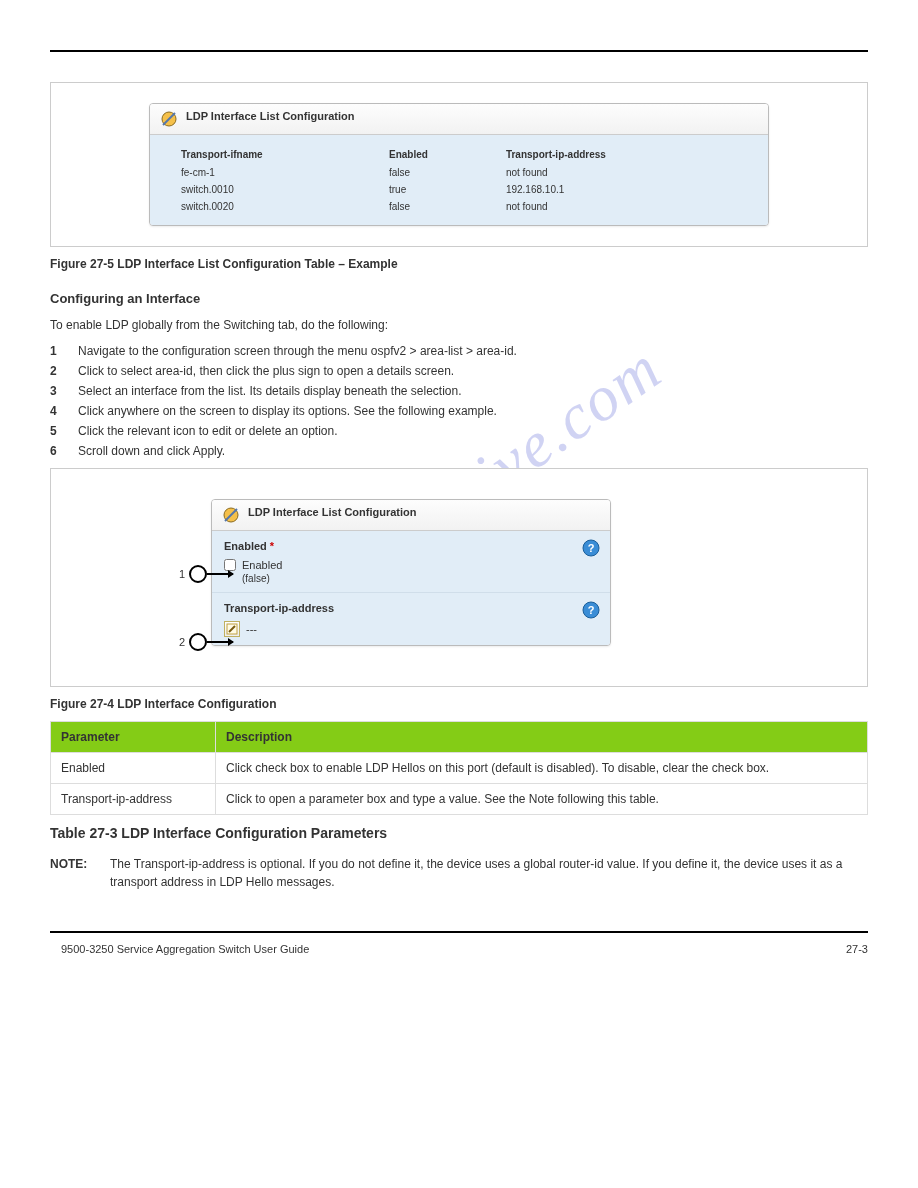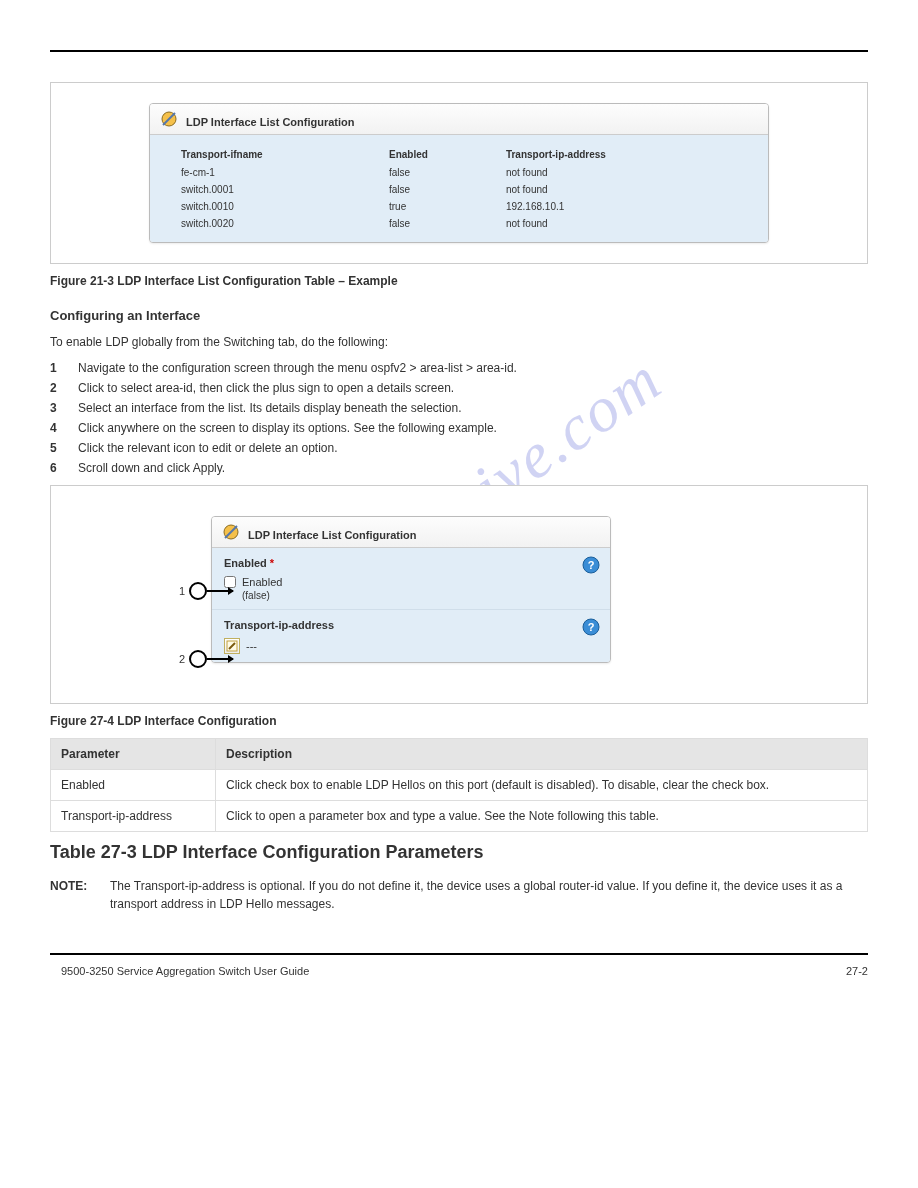--- a/index.html
+++ b/index.html
@@ -6,21 +6,21 @@
   body { font-family: Arial, sans-serif; font-size: 12px; color: #333; background: #fff; width: 918px; margin: 0 auto; position: relative; }
   .page { padding: 50px 50px 40px 50px; position: relative; }
   .hr-top { border-top: 2px solid #000; margin-bottom: 30px; }
   .hr-bottom { border-top: 2px solid #000; margin-top: 40px; }
   .section-title { font-size: 13px; font-weight: bold; margin: 20px 0 10px 0; }
   .body-text { font-size: 12px; line-height: 1.5; margin: 8px 0; }
   .figure-box { border: 1px solid #ccc; padding: 20px 40px; margin: 10px 0; background: #fff; position: relative; }
   .panel { border: 1px solid #bbb; border-radius: 4px; margin: 0 auto; background: #fff; overflow: hidden; box-shadow: 0 1px 2px rgba(0,0,0,0.08); }
   .panel-1 { width: 620px; }
   .panel-2 { width: 400px; margin-left: 120px; }
-  .panel-header { display: flex; align-items: flex-end; padding: 6px 10px; border-bottom: 1px solid #ccc; background: linear-gradient(#fdfdfd,#f2f2f2); }
+  .panel-header { display: flex; align-items: flex-start; padding: 6px 10px; border-bottom: 1px solid #ccc; background: linear-gradient(#fdfdfd,#f2f2f2); }
   .panel-header .icon-wrap { margin-right: 8px; }
   .panel-header .title { font-weight: bold; font-size: 11px; }
   .panel-body { background: #e1edf7; padding: 10px 23px; }
   .panel-body-2 { background: #e1edf7; padding: 0; }
   .tbl { width: 100%; border-collapse: collapse; font-size: 10px; }
   .tbl th { text-align: left; font-weight: bold; padding: 4px 8px; }
   .tbl td { padding: 3px 8px; }
   .form-row { padding: 8px 12px; position: relative; border-top: 1px solid #d0deea; }
   .form-row:first-child { border-top: none; }
   .form-label { font-weight: bold; font-size: 11px; display: inline-block; text-align: right; }
@@ -30,24 +30,24 @@
   .val-under { font-size: 10px; color: #333; margin-top: 2px; margin-left: 18px; }
   .callout { position: absolute; display: flex; align-items: center; }
   .callout-circle { width: 18px; height: 18px; border: 2px solid #000; border-radius: 50%; background: #fff; }
   .callout-arrow { width: 26px; height: 2px; background: #000; position: relative; }
   .callout-arrow::after { content:''; position:absolute; right:-1px; top:-3px; border-left:6px solid #000; border-top:4px solid transparent; border-bottom:4px solid transparent; }
   .figure-caption { font-size: 12px; font-weight: bold; margin-top: 10px; }
   .step-list { margin: 10px 0; }
   .step-list .step { display: flex; gap: 10px; margin: 6px 0; font-size: 12px; }
   .step-num { font-weight: bold; min-width: 18px; }
   .param-table { width: 100%; border-collapse: collapse; margin: 10px 0; }
-  .param-table th { background: #e5e5e5; text-align: left; padding: 8px 10px; font-size: 12px; border: 1px solid #ddd; }
+  .param-table th { background: #84cc16; text-align: left; padding: 8px 10px; font-size: 12px; border: 1px solid #ddd; }
   .param-table td { padding: 8px 10px; font-size: 12px; border: 1px solid #ddd; vertical-align: top; }
   .param-name { width: 165px; }
-  .table-caption { font-size: 18px; font-weight: bold; margin-top: 8px; }
+  .table-caption { font-size: 14px; font-weight: bold; margin-top: 8px; }
   .note-box { margin: 14px 0; padding-left: 60px; position: relative; font-size: 12px; line-height: 1.5; }
   .note-box .note-label { position: absolute; left: 0; top: 0; font-weight: bold; }
   .footer { display: flex; justify-content: space-between; font-size: 11px; margin-top: 10px; color: #333; margin-left: 11px; }
   .watermark { position: absolute; left: 50%; top: 50%; transform: translate(-50%, -50%) rotate(-35deg); font-size: 64px; color: rgba(120,130,220,0.35); font-style: italic; font-family: 'Times New Roman', serif; pointer-events: none; user-select: none; white-space: nowrap; letter-spacing: 2px; }
   .svg-icon { display: inline-block; vertical-align: middle; }
   input[type=checkbox] { width: 12px; height: 12px; }
   .edit-icon-box { width: 16px; height: 16px; background: linear-gradient(#fff,#eee); border:1px solid #c0b060; display:inline-flex; align-items:center; justify-content:center; }
 </style>
 </head>
 <body>
@@ -78,40 +78,35 @@
               <th>Transport-ip-address</th>
             </tr>
           </thead>
           <tbody>
             <tr>
               <td>fe-cm-1</td>
               <td>false</td>
               <td>not found</td>
             </tr>
             <tr>
-              <td>switch.0001</td>
-              <td>false</td>
-              <td>not found</td>
-            </tr>
-            <tr>
               <td>switch.0010</td>
               <td>true</td>
               <td>192.168.10.1</td>
             </tr>
             <tr>
               <td>switch.0020</td>
               <td>false</td>
               <td>not found</td>
             </tr>
           </tbody>
         </table>
       </div>
     </div>
   </div>
-  <div class="figure-caption">Figure 21-3  LDP Interface List Configuration Table – Example</div>
+  <div class="figure-caption">Figure 27-5  LDP Interface List Configuration Table – Example</div>
 
   <div class="section-title">Configuring an Interface</div>
   <p class="body-text">To enable LDP globally from the Switching tab, do the following:</p>
 
   <div class="step-list">
     <div class="step">
         <span class="step-num">1</span>
         <span>Navigate to the configuration screen through the menu ospfv2 &gt; area-list &gt; area-id.</span>
       </div>
     <div class="step">
@@ -218,16 +213,16 @@
   <div class="table-caption">Table 27-3  LDP Interface Configuration Parameters</div>
 
   <div class="note-box">
     <span class="note-label">NOTE:</span>
     <span>The Transport-ip-address is optional. If you do not define it, the device uses a global router-id value. If you define it, the device uses it as a transport address in LDP Hello messages.</span>
   </div>
 
   <div class="hr-bottom"></div>
   <div class="footer">
     <span>9500-3250 Service Aggregation Switch User Guide</span>
-    <span>27-2</span>
+    <span>27-3</span>
   </div>
 
 </div>
 
 </body></html>

